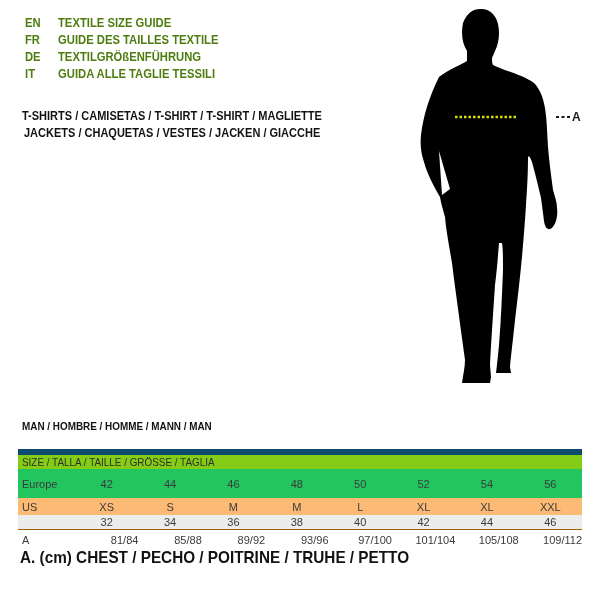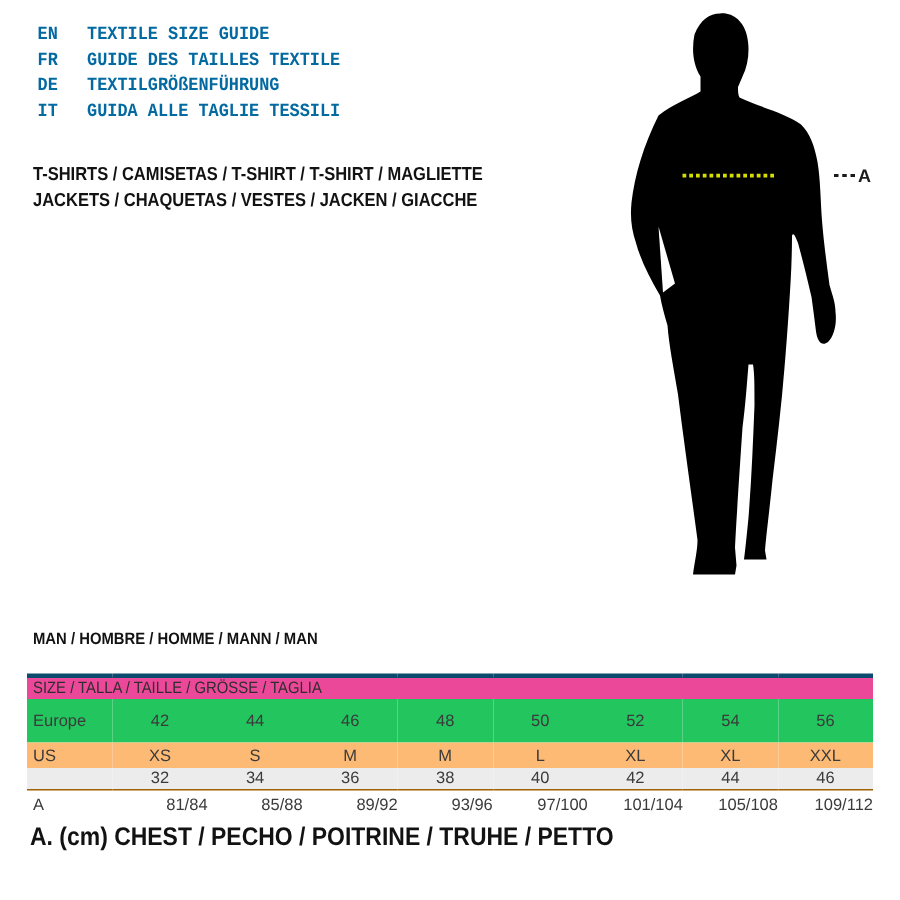--- a/index.html
+++ b/index.html
@@ -6,40 +6,40 @@
   .canvas {
     position:relative; width:600px; height:600px; background:#ffffff;
     font-family:"Liberation Sans", sans-serif; color:#111; overflow:hidden;
   }
   
   .sx90 { display:inline-block; transform:scaleX(.90); transform-origin:0 50%; white-space:nowrap; }
   .sx88 { display:inline-block; transform:scaleX(.88); transform-origin:0 50%; white-space:nowrap; }
 
   
   .langs { position:absolute; left:25px; top:14px; }
-  .lang-row { display:flex; height:17px; align-items:center; font-weight:bold; font-size:12.5px; color:#0369a1;font-family:Liberation Mono, monospace; }
+  .lang-row { display:flex; height:17px; align-items:center; font-weight:bold; font-size:12.5px; color:#4d7c0f; }
   .lang-code { width:33px; flex:0 0 33px; }
 
   
   .cats { position:absolute; left:22px; top:107px; font-weight:bold; font-size:12.5px; color:#121212; }
-  .cat-line { height:17px; display:flex; align-items:center; }
+  .cat-line { height:17px; display:flex; align-items:center;justify-content:center; }
 
   
   .figure-svg { position:absolute; left:415px; top:5px; width:170px; height:388px; }
   .measure-label { position:absolute; left:572px; top:110px; font-size:12px; font-weight:bold; color:#1c1c1c; }
 
   
   .section-title { position:absolute; left:22px; top:420px; font-size:11px; font-weight:bold; color:#121212; }
 
   
   .size-table { position:absolute; left:18px; top:449px; width:564px;
     border-collapse:collapse; table-layout:fixed; font-size:11px; color:#3b3b3b; }
   .size-table td { padding:0; text-align:center; vertical-align:middle; }
   .size-table td.lbl { text-align:left; padding-left:4px; }
-  .r-head td { background:#ec4899; height:14px; border-top:3px solid #0c4a6e; color:#2e2e2e; text-align:left; padding-left:4px; }
+  .r-head td { background:#84cc16; height:14px; border-top:6px solid #0c4a6e; color:#2e2e2e; text-align:left; padding-left:4px; }
   .r-europe td { height:29px; background:#22c55e; }
   .r-us td { height:17px; background:#fdba74; }
   .r-usnum td { height:14px; background:#ececec; border-bottom:1px solid #a16207; }
   .r-a td { height:19px; background:#ffffff;text-align:right; }
 
   
   .footnote { position:absolute; left:20px; top:548px; font-size:17px; font-weight:bold; color:#121212; }
 </style>
 </head>
 <body>

